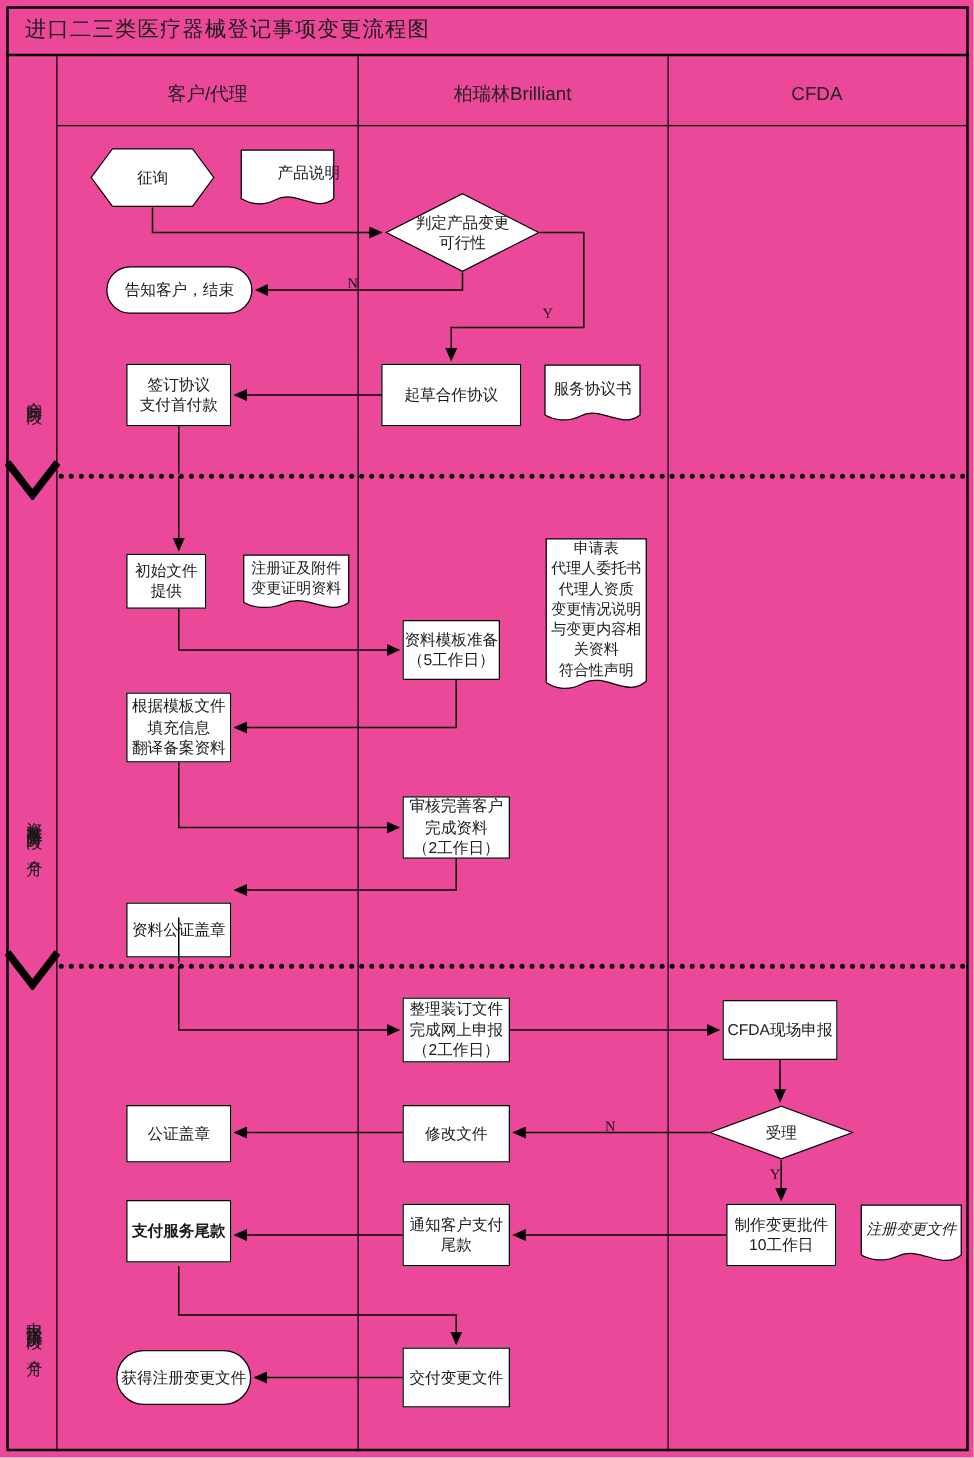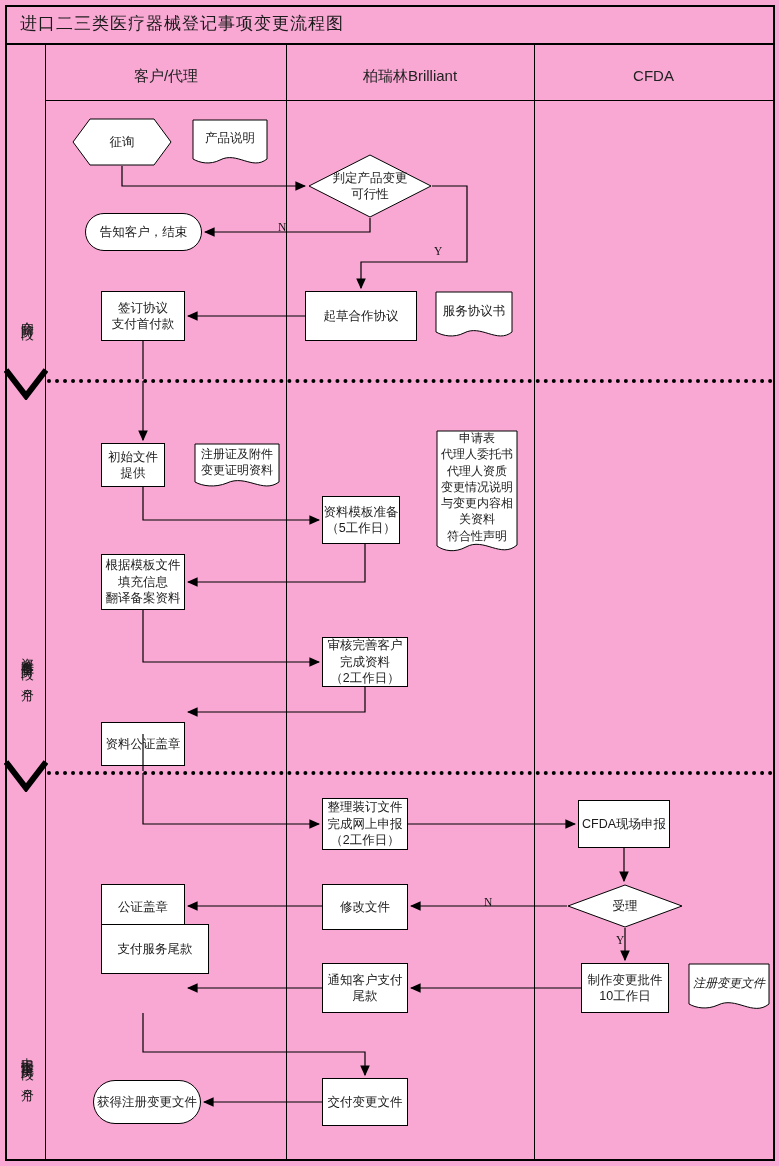--- a/index.html
+++ b/index.html
@@ -1,17 +1,17 @@
 <!DOCTYPE html>
 <html><head>
 <meta charset="utf-8">
 <style>
   html,body{margin:0;padding:0;background:#fff;}
   body{font-family:"Liberation Sans","DejaVu Sans",sans-serif;color:#111;}
-  #page{position:relative;width:779px;height:1166px;background:#f9a8d4;overflow:hidden;}
+  #page{position:relative;width:779px;height:1166px;background:#ec4899;overflow:hidden;}
 
   
   .frame{position:absolute;left:5px;top:5px;width:770px;height:1156px;border:2px solid #000;box-sizing:border-box;}
   .title-bar{position:absolute;left:5px;top:5px;width:770px;height:40px;box-sizing:border-box;border-bottom:2px solid #000;}
   .title-txt{position:absolute;left:20px;top:12px;font-size:17px;letter-spacing:1px;color:#1a1a1a;white-space:nowrap;}
 
   
   .vline{position:absolute;width:0;border-left:1px solid #000;}
   .hline{position:absolute;height:0;border-top:1px solid #000;}
 
@@ -87,21 +87,21 @@
       <polygon points="18,1 82,1 99,24 82,47 18,47 1,24" fill="#fff" stroke="#000" stroke-width="1"></polygon>
     </svg>
   </div>
   <div class="shape-label" style="left:72px;top:118px;width:100px;height:48px;">征询</div>
 
   <div class="shape-svg" style="left:192px;top:119px;">
     <svg width="76" height="48" viewBox="0 0 76 48">
       <path d="M1,1 L75,1 L75,40 C60,52 45,32 28,41 C18,46 8,44 1,40 Z" fill="#fff" stroke="#000" stroke-width="1"></path>
     </svg>
   </div>
-  <div class="shape-label" style="left:192px;top:119px;width:76px;height:38px;">产品说明</div>
+  <div class="shape-label" style="left:209px;top:119px;width:76px;height:38px;">产品说明</div>
 
   <div class="shape-svg" style="left:308px;top:154px;">
     <svg width="124" height="64" viewBox="0 0 124 64">
       <polygon points="62,1 123,32 62,63 1,32" fill="#fff" stroke="#000" stroke-width="1"></polygon>
     </svg>
   </div>
   <div class="shape-label" style="left:308px;top:154px;width:124px;height:64px;white-space:pre-line;">判定产品变更
 可行性</div>
 
   <div class="node rect" style="left:305px;top:291px;width:112px;height:50px;white-space:pre-line;">起草合作协议</div>
@@ -216,21 +216,21 @@
   <div class="shape-svg" style="left:688px;top:963px;">
     <svg width="82" height="52" viewBox="0 0 82 52">
       <path d="M1,1 L81,1 L81,41 C65,54 48,33 30,42 C19,47 8,45 1,41 Z" fill="#fff" stroke="#000" stroke-width="1"></path>
     </svg>
   </div>
   <div class="shape-label doc-label" style="left:688px;top:963px;width:82px;height:40px;font-style:italic;">注册变更文件</div>
 
   <div class="node rect" style="left:322px;top:963px;width:86px;height:50px;white-space:pre-line;">通知客户支付
 尾款</div>
 
-  <div class="node rect" style="left:101px;top:924px;width:108px;height:50px;">支付服务尾款</div>
+  <div class="node rect" style="left:101px;top:960px;width:84px;height:50px;font-weight:bold;">支付服务尾款</div>
 
   <div class="node rect" style="left:322px;top:1078px;width:86px;height:48px;">交付变更文件</div>
 
   <div class="node rounded" style="left:93px;top:1080px;width:108px;height:44px;">获得注册变更文件</div>
 
   <div class="conn" style="left:0;top:0;">
     <svg width="779" height="1166" viewBox="0 0 779 1166">
 
       <polyline points="143,773 143,824 319,824" fill="none" stroke="#000" stroke-width="1.2" marker-end="url(#ar)"></polyline>
 

